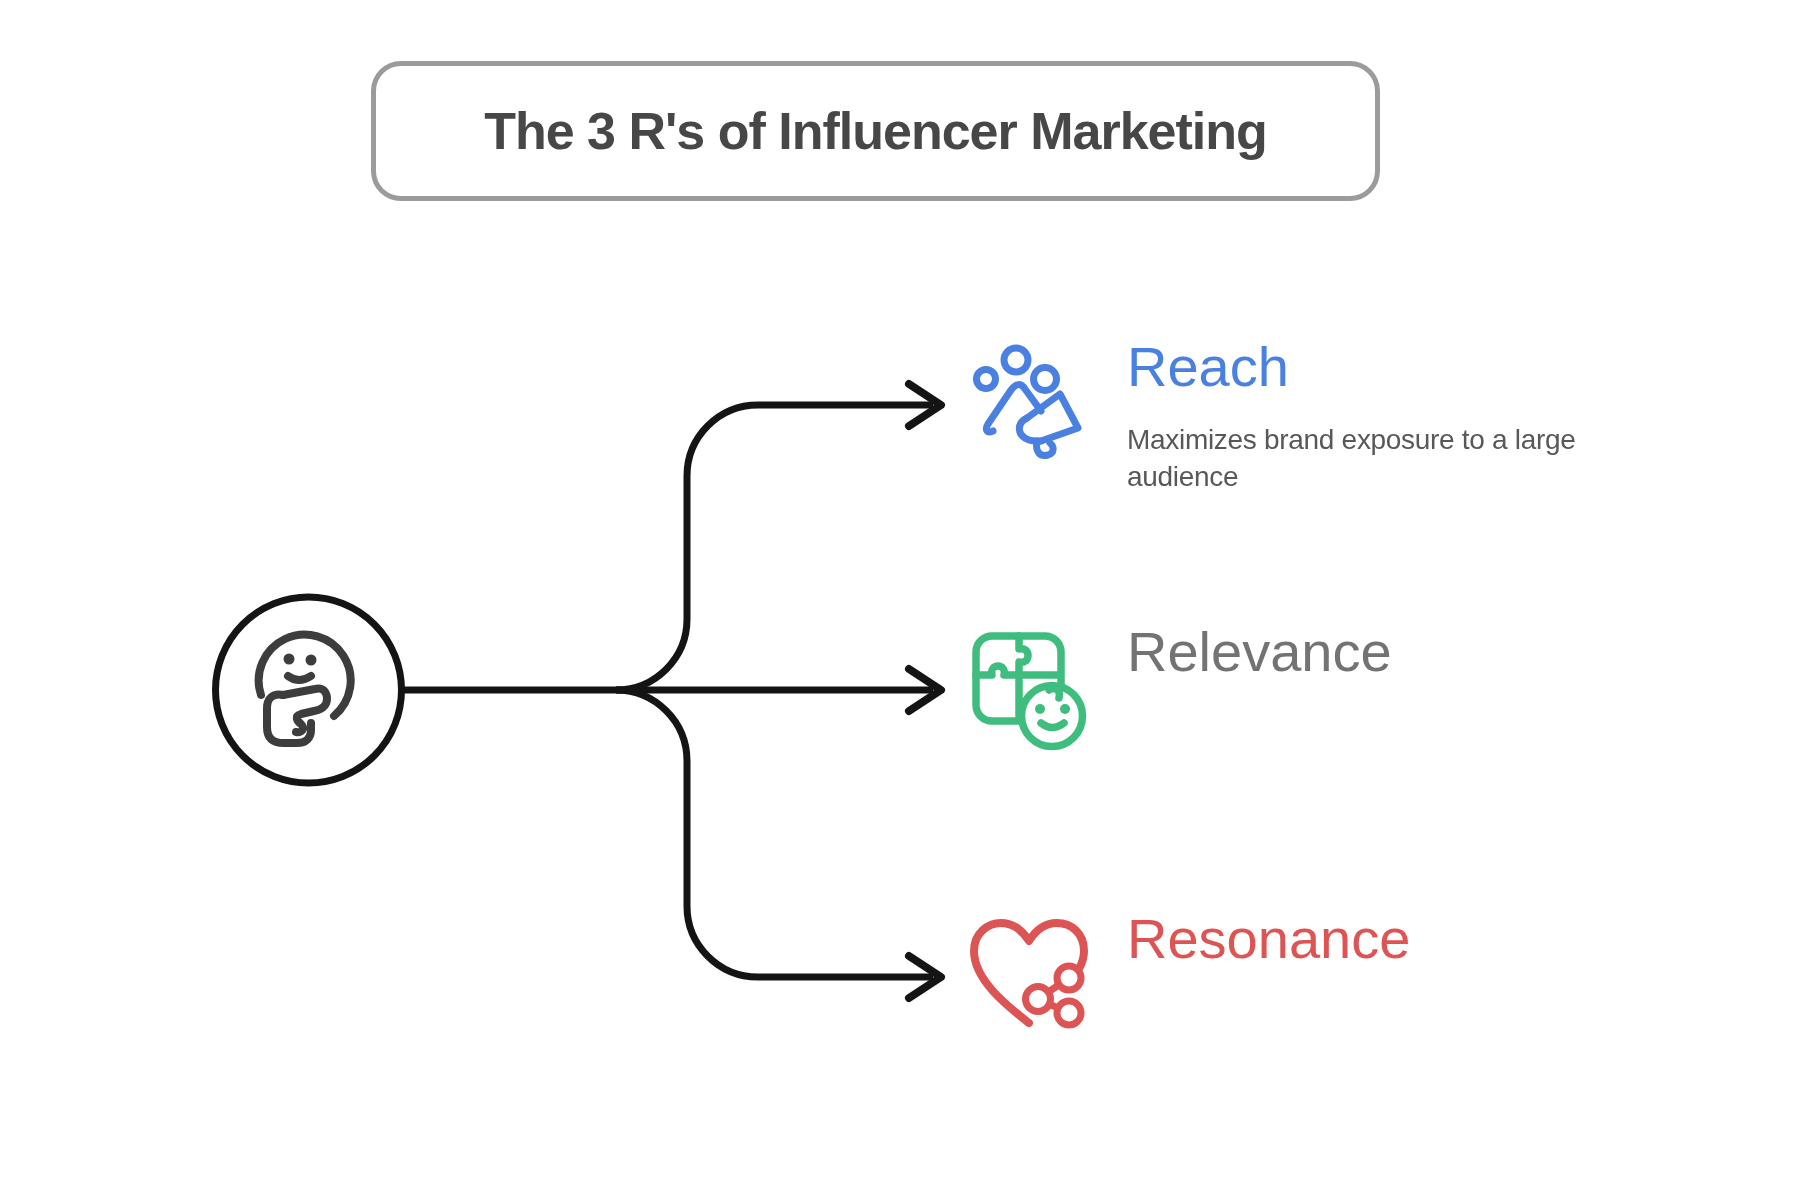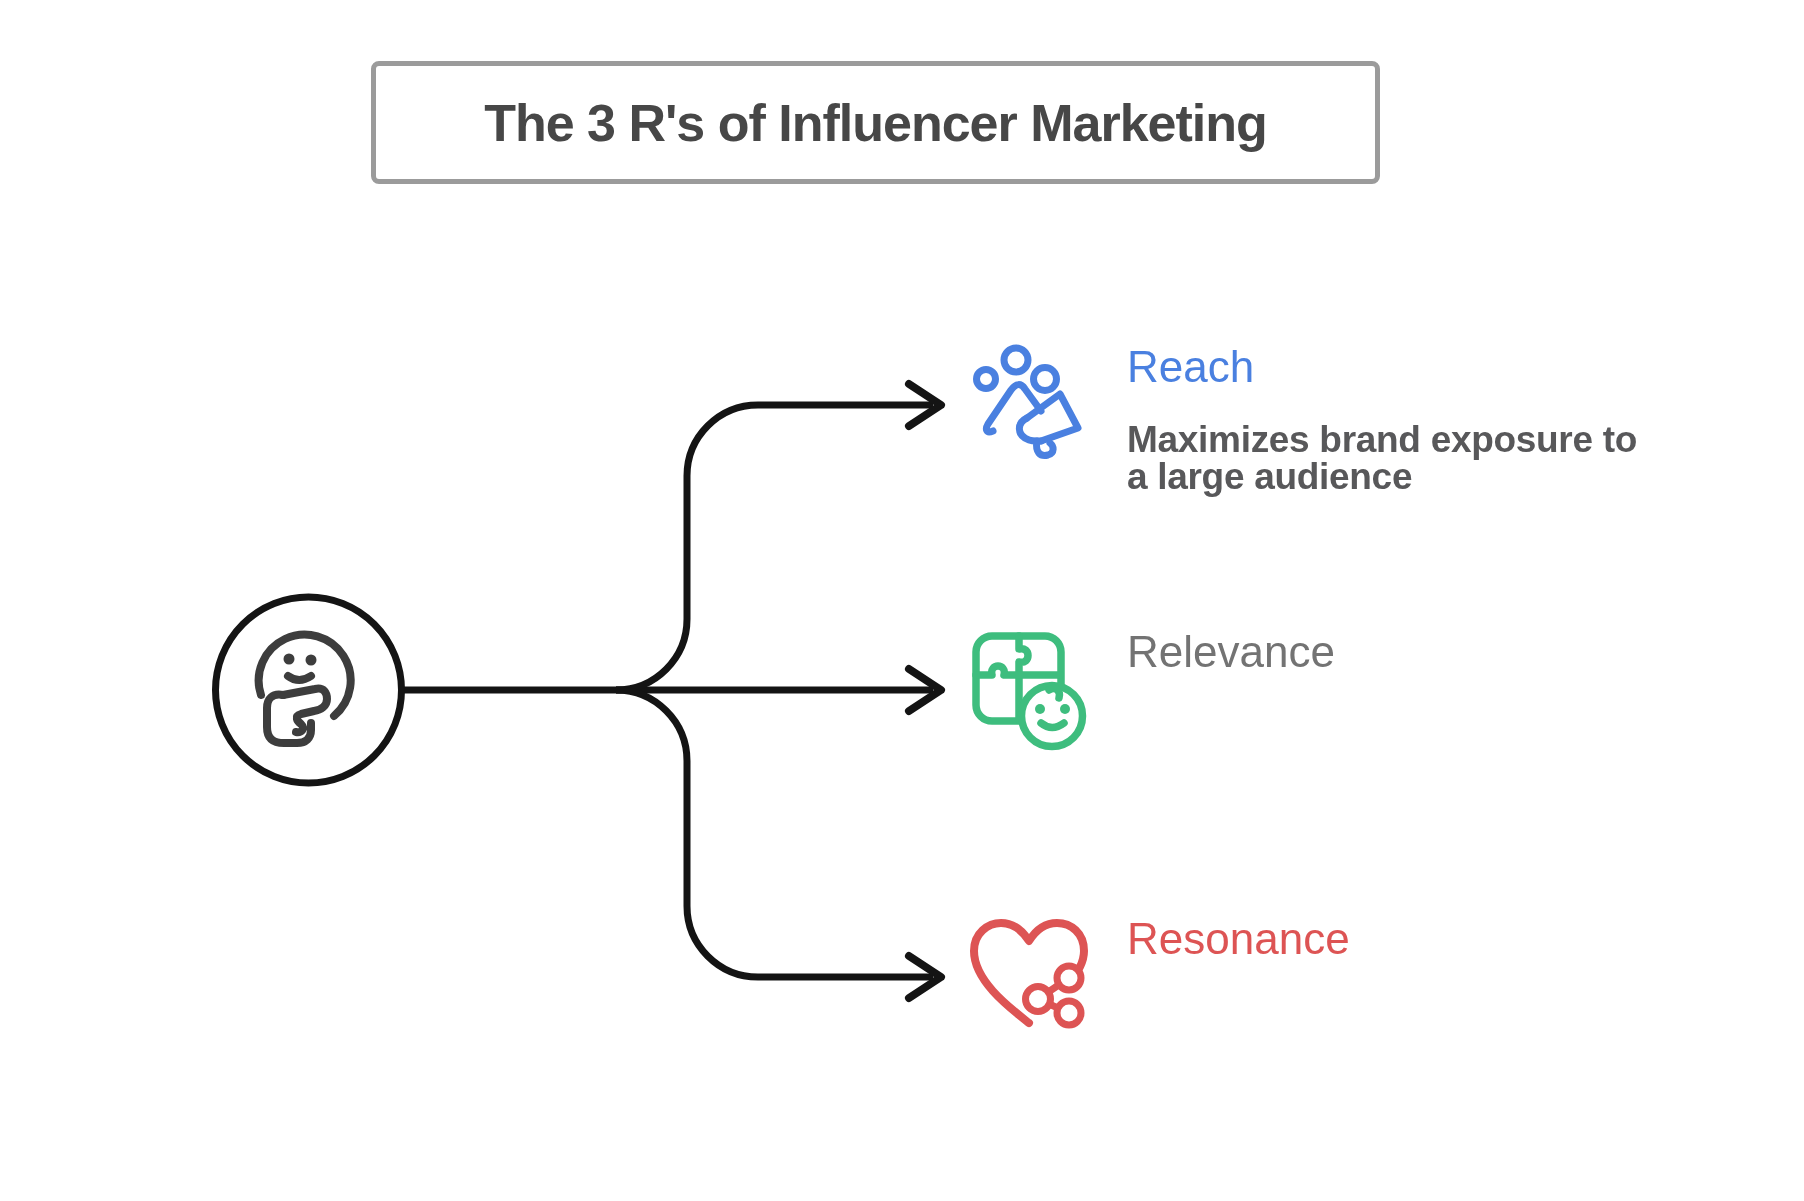--- a/index.html
+++ b/index.html
@@ -4,43 +4,42 @@
 <style>
   html,body{margin:0;padding:0;background:#fff;}
   .canvas{
     position:relative;
     width:1804px;height:1201px;
     background:var(--background,#fff);
     font-family:"Liberation Sans",sans-serif;
     overflow:hidden;
   }
   .title-box{
-    position:absolute;left:371px;top:61px;width:1009px;height:123px;
+    position:absolute;left:371px;top:61px;width:1009px;height:140px;
     border:5px solid var(--title-border,#9b9b9b);
-    border-radius:8px;
+    border-radius:30px;
     box-sizing:border-box;
     display:flex;align-items:center;justify-content:center;
   }
   .title-box h1{
     margin:0;
     font-size:52px;font-weight:bold;letter-spacing:-1px;
     color:var(--title-text,#474747);
     white-space:nowrap;
   }
   .diagram-svg{position:absolute;left:0;top:0;}
   .branch-text{position:absolute;left:1127px;width:560px;}
   .branch-text h2{
-    margin:0;font-size:44px;font-weight:400;line-height:56px;
+    margin:0;font-size:56px;font-weight:400;line-height:56px;
   }
   .branch-text p{
     margin:26px 0 0 0;
-    font-size:37px;letter-spacing:-0.3px;line-height:37px;
+    font-size:28px;letter-spacing:-0.3px;line-height:37px;
     color:var(--description-text,#58585a);
     max-width:520px;
-    font-weight:bold;
   }
   .row-0{top:339px;}
   .row-1{top:624px;}
   .row-2{top:911px;}
 </style>
 </head>
 <body>
 
 <div class="canvas">
 

